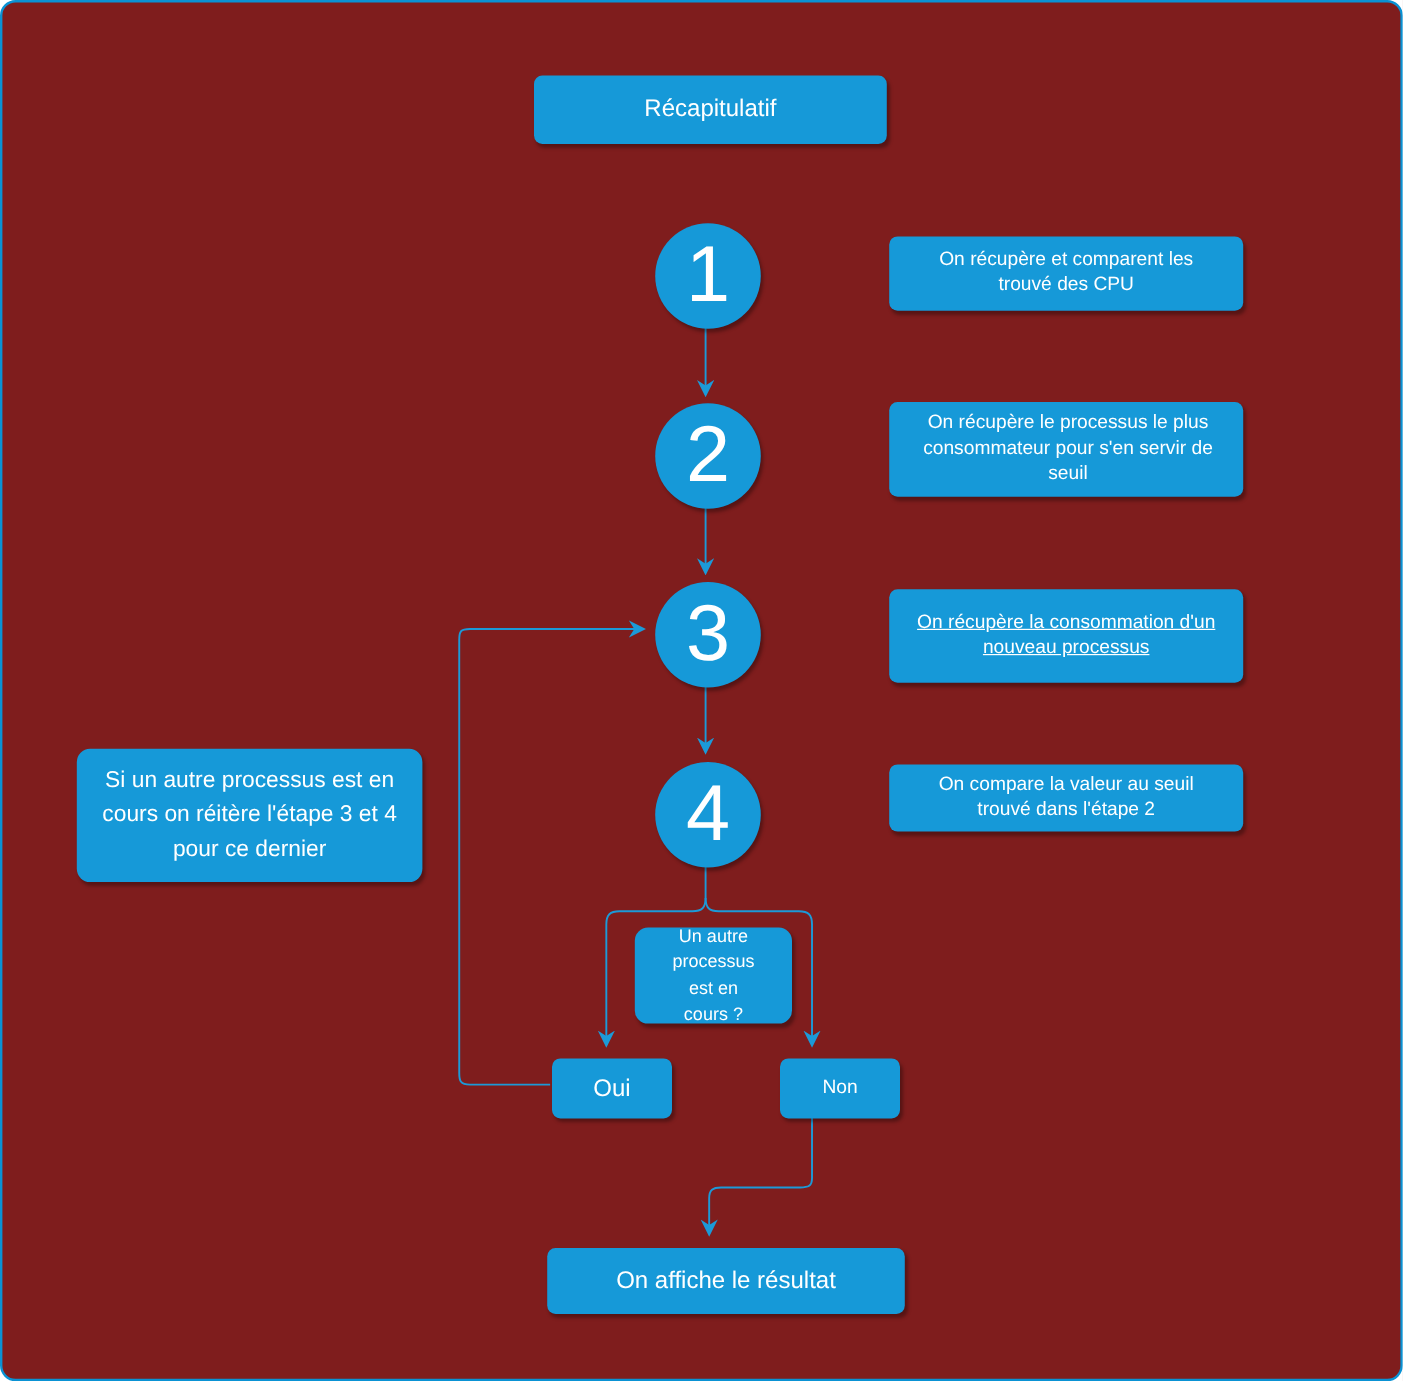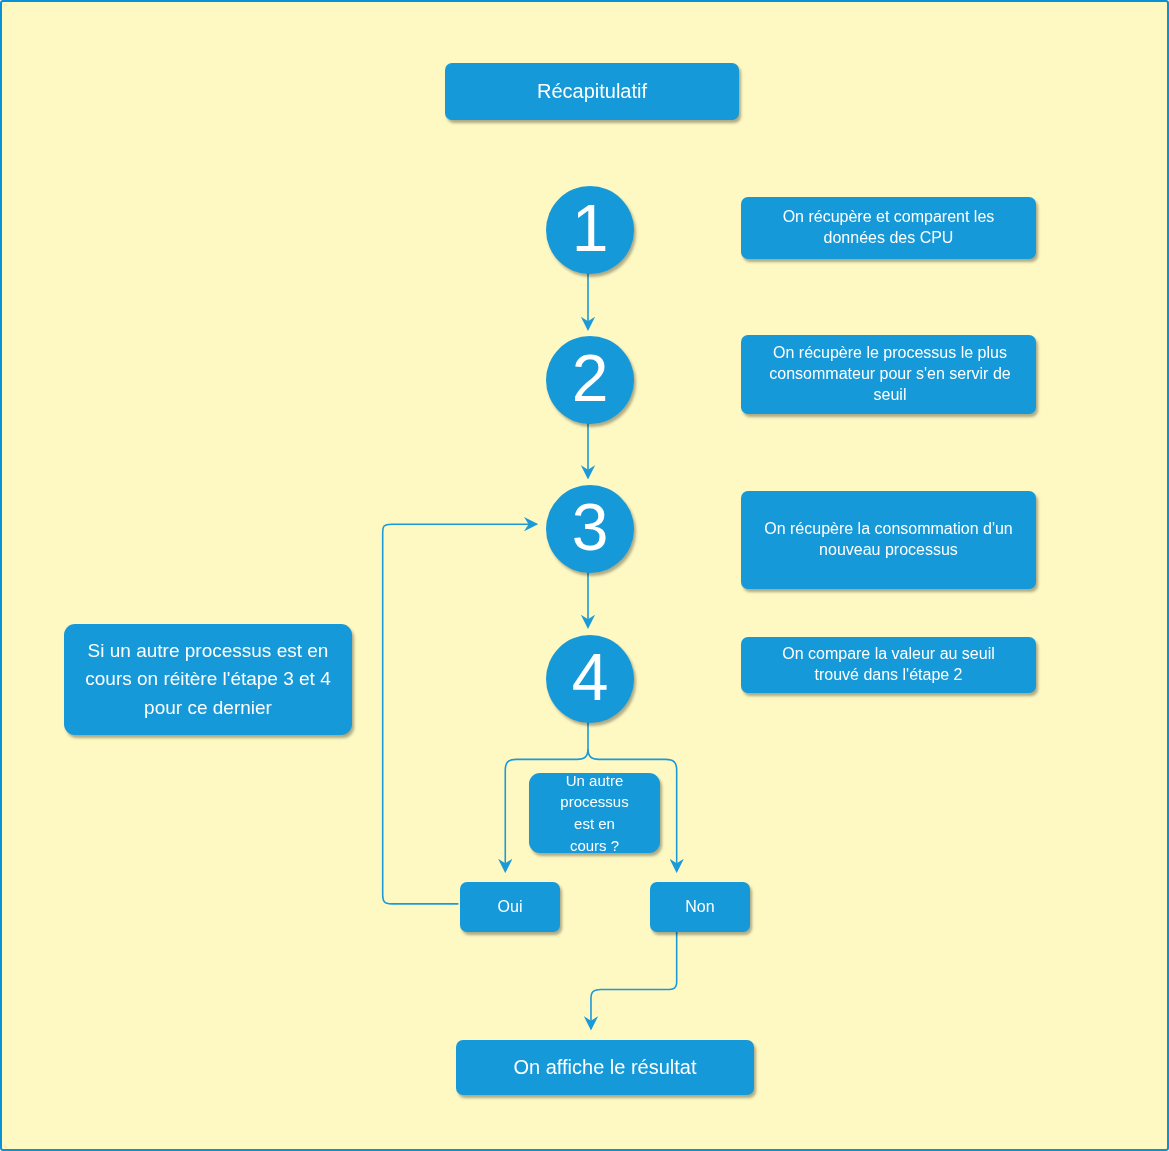--- a/index.html
+++ b/index.html
@@ -1,22 +1,22 @@
 <!DOCTYPE html>
 <html><head>
 <meta charset="utf-8">
 <style>
   html, body { margin: 0; padding: 0; background: #ffffff; }
   .canvas {
     position: relative;
     width: 1169px;
     height: 1151px;
-    background: #fef9c3;
+    background: #7f1d1d;
     border: 2px solid #0a92d4;
-    border-radius: 3px;
+    border-radius: 13px;
     box-sizing: border-box;
     font-family: "Liberation Sans", sans-serif;
     overflow: hidden;
   }
   .connectors {
     position: absolute;
     left: 0; top: 0;
     width: 100%; height: 100%;
     pointer-events: none;
   }
@@ -42,25 +42,25 @@
     padding-bottom: 4px;
   }
   .title-box   { left:443px; top:61px;  width:294px; height:57px;  font-size:20px; }
   .circle-1    { left:544px; top:184px; }
   .circle-2    { left:544px; top:334px; }
   .circle-3    { left:544px; top:483px; }
   .circle-4    { left:544px; top:633px; }
   .desc        { width:295px; left:739px; font-size:16px; line-height:1.3; padding:4px 22px; }
   .desc-1      { top:195px; height:62px; }
   .desc-2      { top:333px; height:79px;padding-left:25px; }
-  .desc-3      { top:489px; height:98px; }
+  .desc-3      { top:489px; height:78px;text-decoration:underline; }
   .desc-4      { top:635px; height:56px; }
   .note-box    { left:62px;  top:622px; width:288px; height:111px; font-size:19px; line-height:1.5; padding:0 18px; }
   .decision-box{ left:527px; top:771px; width:131px; height:80px;  font-size:15px; line-height:1.45; padding:0 27px; }
-  .oui-box     { left:458px; top:880px; width:100px; height:50px;  font-size:16px; }
+  .oui-box     { left:458px; top:880px; width:100px; height:50px;  font-size:20px; }
   .non-box     { left:648px; top:880px; width:100px; height:50px;  font-size:16px; }
   .result-box  { left:442px; top:1038px; width:298px; height:55px; font-size:20px;margin-left:12px; }
 </style>
 </head>
 <body>
 
 <div class="canvas">
 
   <svg class="connectors" viewBox="0 0 1169 1151" preserveAspectRatio="none">
     <defs>
@@ -76,21 +76,21 @@
       <path d="M588,749 C588,757 585,760 577,760 L516,760 C508,760 505,763 505,771 L505,872" marker-end="url(#arr)"></path>
       <path d="M588,749 C588,757 591,760 599,760 L666,760 C674,760 677,763 677,771 L677,872" marker-end="url(#arr)"></path>
       <path d="M458,905 L391,905 C383,905 382,902 382,895 L382,533 C382,526 383,524 391,524 L536,524" marker-end="url(#arr)"></path>
       <path d="M677,930 L677,983 C677,990 674,991 667,991 L601,991 C594,991 591,993 591,1000 L591,1030" marker-end="url(#arr)"></path>
     </g>
   </svg>
 
   <div class="node rect title-box">Récapitulatif</div>
 
   <div class="node circle circle-1">1</div>
-  <div class="node rect desc desc-1">On récupère et comparent les données des CPU</div>
+  <div class="node rect desc desc-1">On récupère et comparent les trouvé des CPU</div>
 
   <div class="node circle circle-2">2</div>
   <div class="node rect desc desc-2">On récupère le processus le plus consommateur pour s'en servir de seuil</div>
 
   <div class="node circle circle-3">3</div>
   <div class="node rect desc desc-3">On récupère la consommation d'un nouveau processus</div>
 
   <div class="node circle circle-4">4</div>
   <div class="node rect desc desc-4">On compare la valeur au seuil trouvé dans l'étape 2</div>
 

